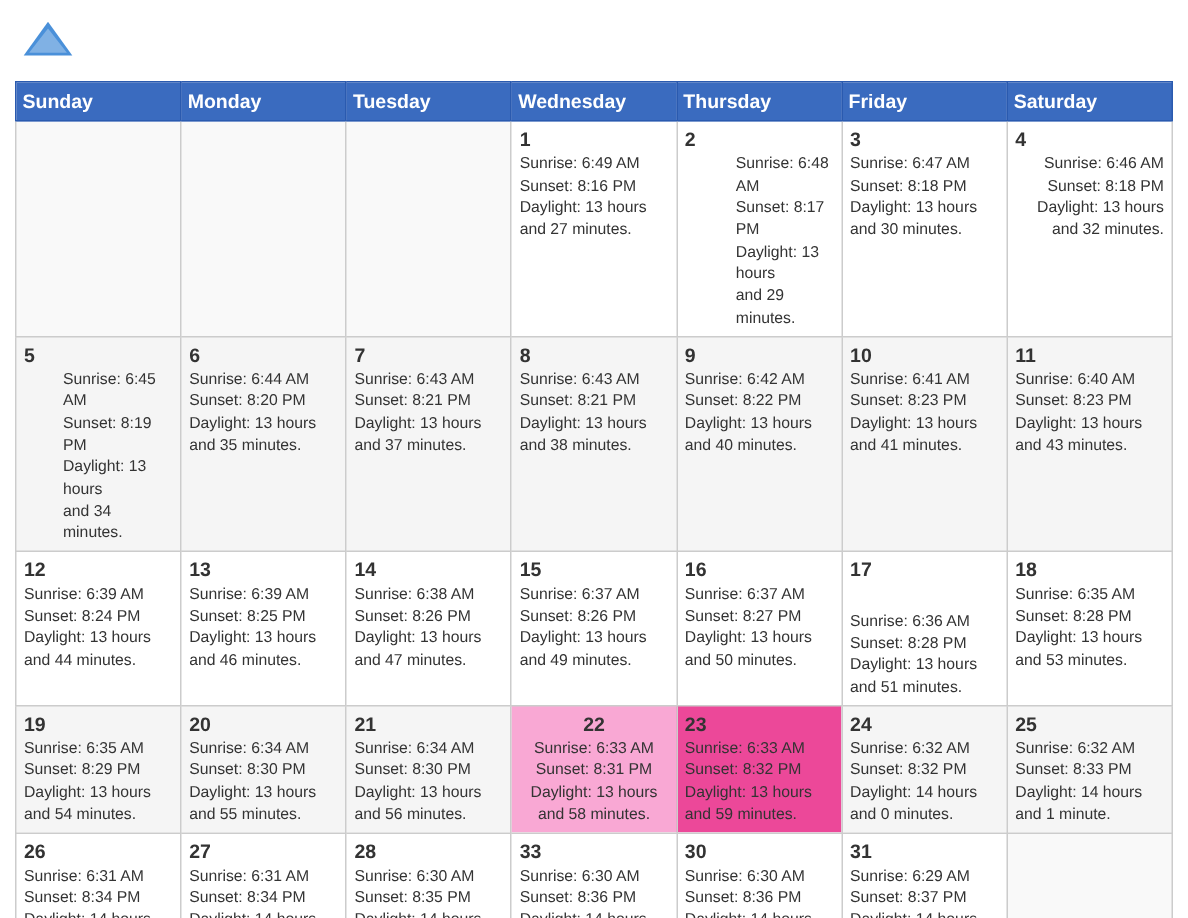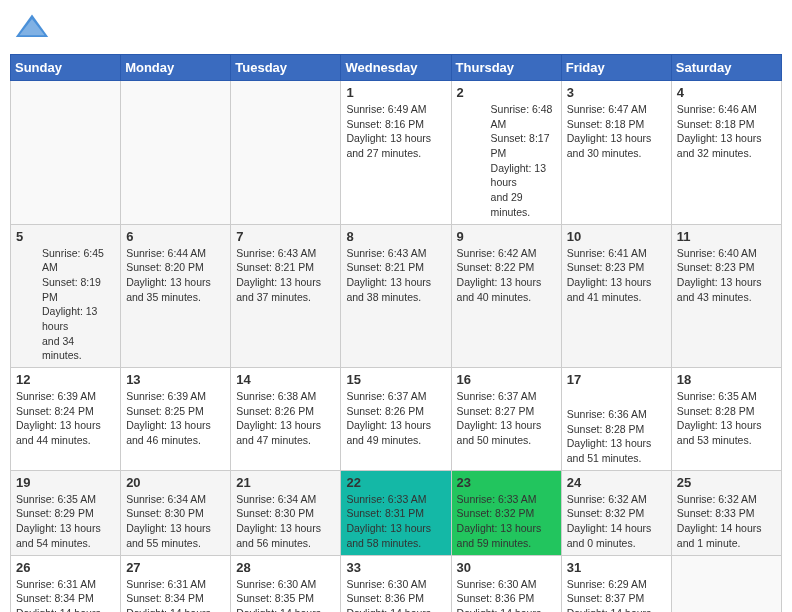--- a/index.html
+++ b/index.html
@@ -141,21 +141,21 @@
         </td>
         <td>
           <span class="day-num">3</span>
           <div class="cell-content" style="white-space: pre-line;">Sunrise: 6:47 AM
 Sunset: 8:18 PM
 Daylight: 13 hours
 and 30 minutes.</div>
         </td>
         <td>
           <span class="day-num">4</span>
-          <div class="cell-content" style="white-space: pre-line;">Sunrise: 6:46 AM
+          <div class="cell-content" style="white-space: pre-line; text-align: right;">Sunrise: 6:46 AM
 Sunset: 8:18 PM
 Daylight: 13 hours
 and 32 minutes.</div>
         </td>
       </tr>
       <tr>
         <td style="background: rgb(245, 245, 245);">
           <span class="day-num">5</span>
           <div class="cell-content" style="white-space: pre-line; margin-left: 26px;">Sunrise: 6:45 AM
 Sunset: 8:19 PM
@@ -271,28 +271,28 @@
 Daylight: 13 hours
 and 55 minutes.</div>
         </td>
         <td style="background: rgb(245, 245, 245);">
           <span class="day-num">21</span>
           <div class="cell-content" style="white-space: pre-line;">Sunrise: 6:34 AM
 Sunset: 8:30 PM
 Daylight: 13 hours
 and 56 minutes.</div>
         </td>
-        <td style="background: #14b8a6;">
+        <td style="background: #f9a8d4; text-align: center;">
           <span class="day-num">22</span>
           <div class="cell-content" style="white-space: pre-line;">Sunrise: 6:33 AM
 Sunset: 8:31 PM
 Daylight: 13 hours
 and 58 minutes.</div>
         </td>
-        <td style="background: #22c55e;">
+        <td style="background: #ec4899;">
           <span class="day-num">23</span>
           <div class="cell-content" style="white-space: pre-line;">Sunrise: 6:33 AM
 Sunset: 8:32 PM
 Daylight: 13 hours
 and 59 minutes.</div>
         </td>
         <td style="background: rgb(245, 245, 245);">
           <span class="day-num">24</span>
           <div class="cell-content" style="white-space: pre-line;">Sunrise: 6:32 AM
 Sunset: 8:32 PM

